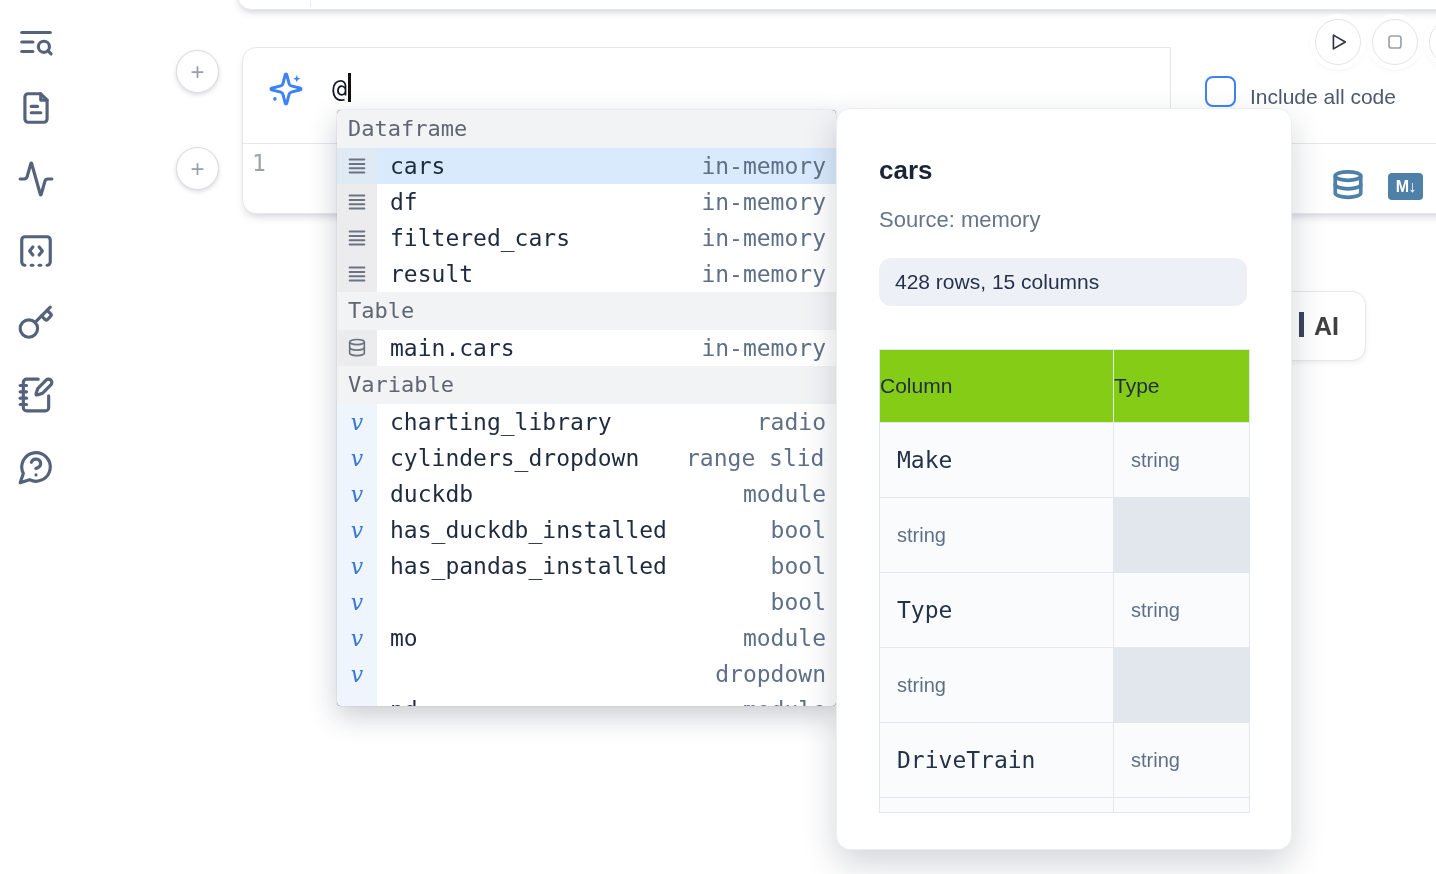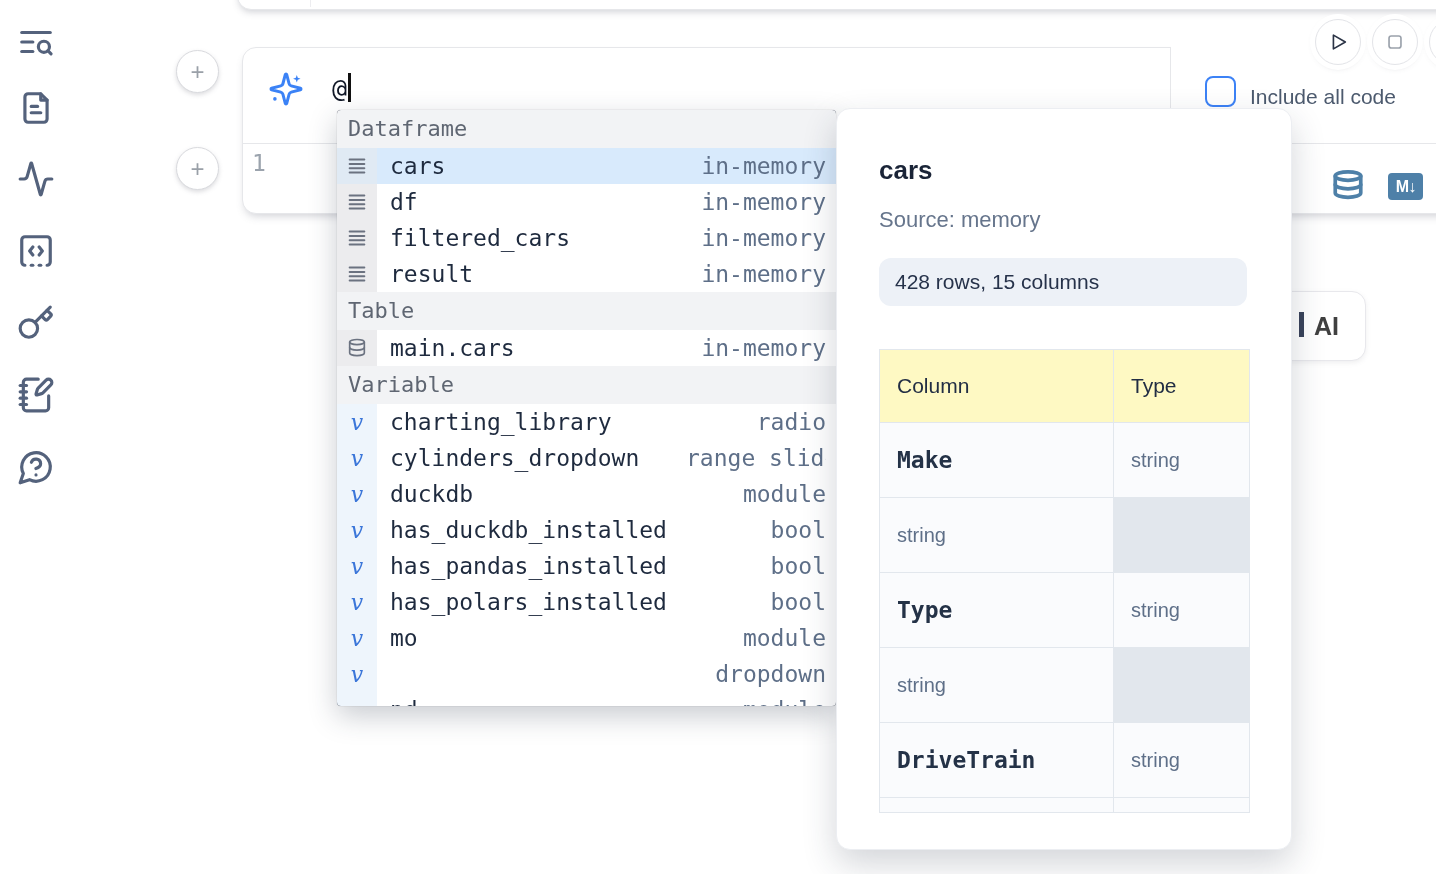--- a/index.html
+++ b/index.html
@@ -87,23 +87,23 @@
          border:1px solid #eceef2;border-radius:14px;box-shadow:0 14px 34px rgba(35,45,65,.2);
          z-index:6;overflow:hidden;}
   .pp-title{position:absolute;left:42px;top:46px;font-size:26px;font-weight:bold;color:#1a2437;}
   .pp-source{position:absolute;left:42px;top:98px;font-size:22px;color:#66758c;}
   .pp-badge{position:absolute;left:42px;top:149px;width:368px;height:48px;background:#edf1f7;border-radius:12px;
             display:flex;align-items:center;box-sizing:border-box;padding-left:16px;font-size:21px;color:#26324a;}
   .pp-table{position:absolute;left:42px;top:240px;width:369px;height:462px;overflow:hidden;
             background:#e2e7ed;border:1px solid #e2e7ed;}
   .pp-tr{display:grid;grid-template-columns:233px 1fr;gap:1px;margin-bottom:1px;}
   .pp-tr:last-child{margin-bottom:0;}
-  .pp-th{height:72px;background:#fef9c3;display:flex;align-items:center;padding-left:17px;font-size:21px;color:#222e44;}
+  .pp-th{height:72px;background:#84cc16;display:flex;align-items:center;font-size:21px;color:#222e44;}
   .pp-td{height:74px;background:#fafbfd;display:flex;align-items:center;padding-left:17px;}
-  .pp-col{font-family:"DejaVu Sans Mono",monospace;font-size:23px;color:#243247;font-weight:bold;}
+  .pp-col{font-family:"DejaVu Sans Mono",monospace;font-size:23px;color:#243247;}
   .pp-type{font-size:20px;color:#5e6f88;}
 </style>
 </head>
 <body>
 
 <div class="screen">
 
   <aside class="sidebar">
     <button class="side-btn" style="top:23px">
       <span><svg viewBox="0 0 24 24">
@@ -321,21 +321,20 @@
         <div class="ac-main">
           <span class="ac-name">has_pandas_installed</span>
           <span class="ac-type">bool</span>
         </div>
       </div>
       <div class="ac-row">
         <div class="ac-gutter var">
           <span class="var-glyph">v</span>
         </div>
         <div class="ac-main">
-          <span class="ac-name">has_polars_installed</span>
           <span class="ac-type">bool</span>
         </div>
       </div>
       <div class="ac-row">
         <div class="ac-gutter var">
           <span class="var-glyph">v</span>
         </div>
         <div class="ac-main">
           <span class="ac-name">mo</span>
           <span class="ac-type">module</span>

